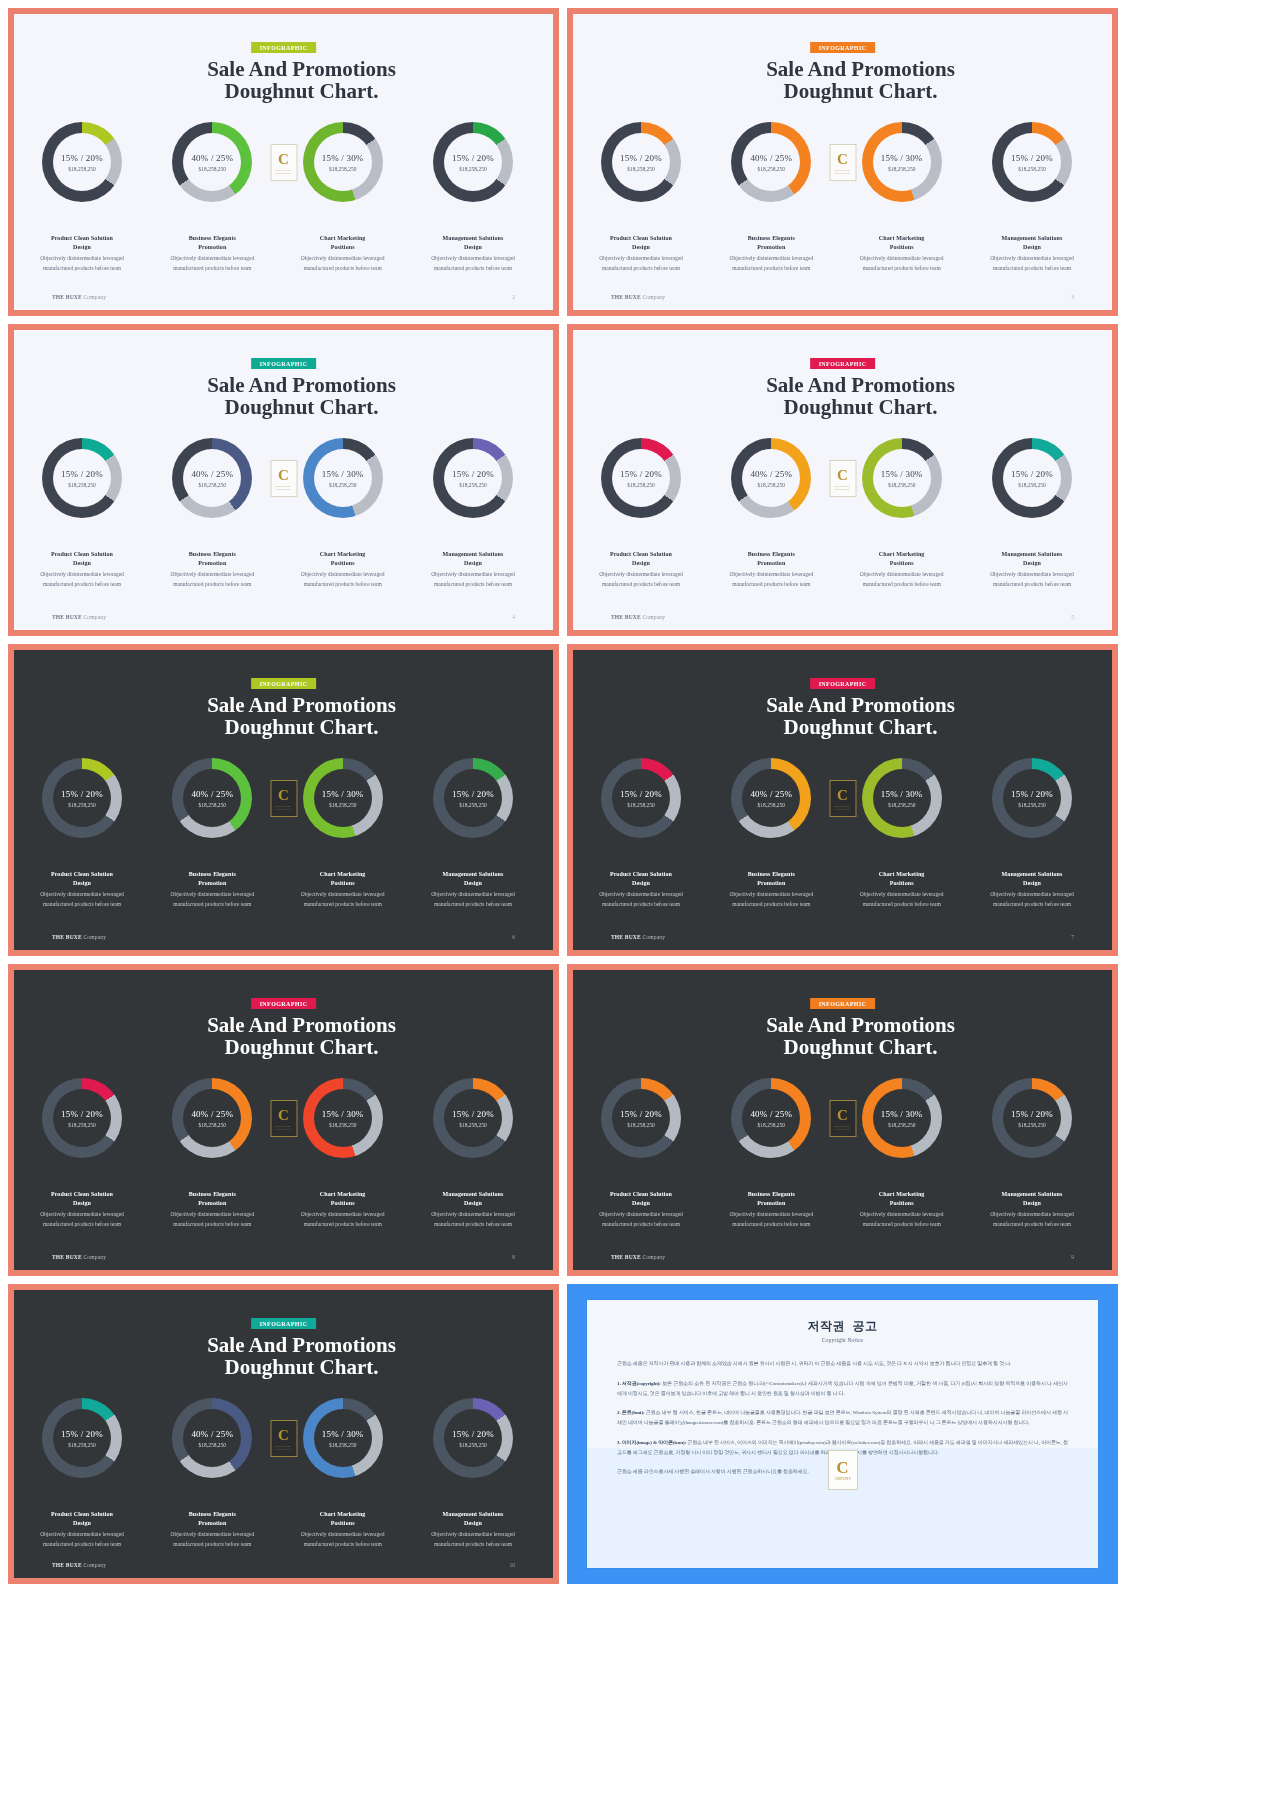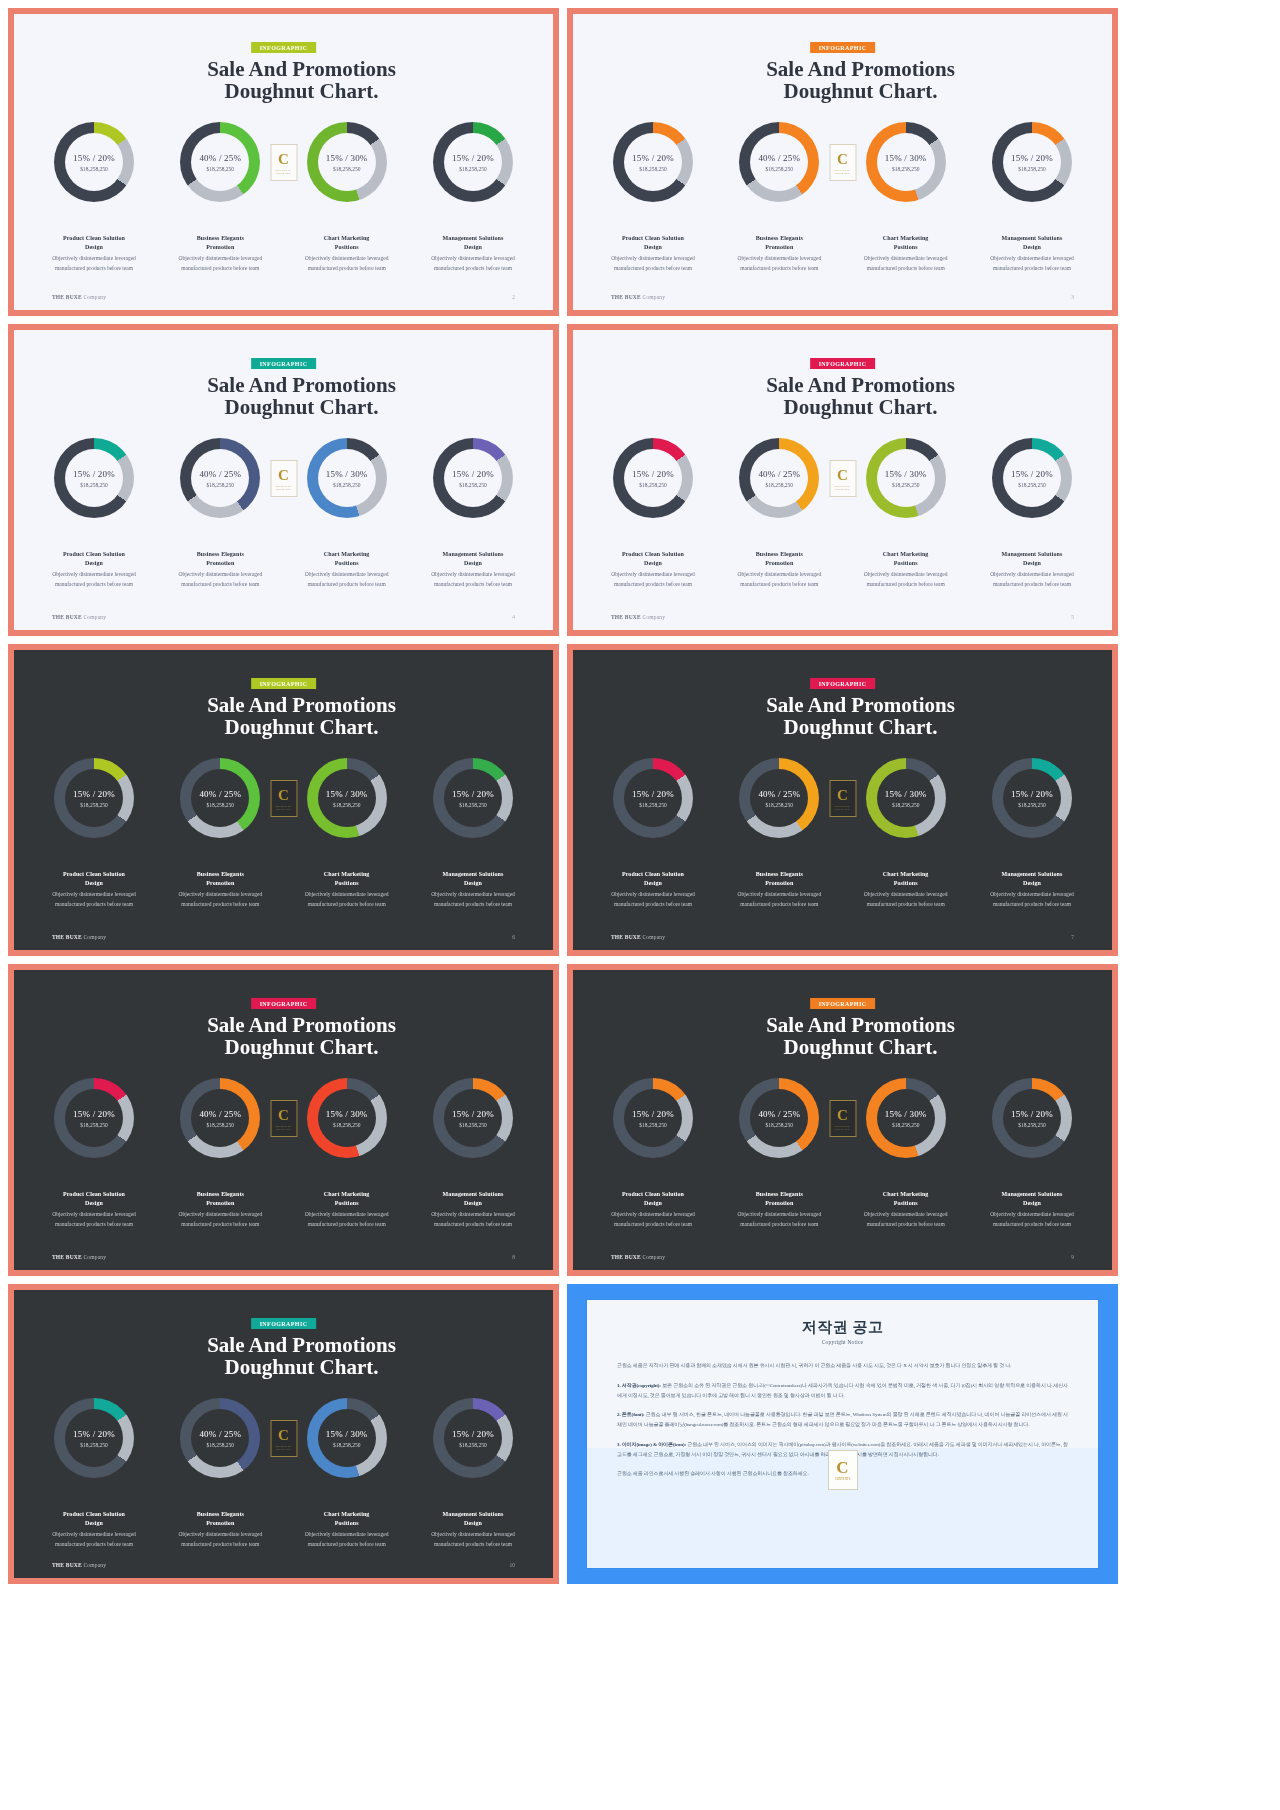--- a/index.html
+++ b/index.html
@@ -50,21 +50,21 @@
     font-weight: bold;
     color: #2f3640;
     font-family: "Liberation Serif", serif;
     margin-left: 36px;
   }
   .slide.dark .title { color: #ffffff; }
   .title .l2 { display: block; }
 
   
   .charts {
-    position: absolute; top: 108px; left: 24px; right: 24px;
+    position: absolute; top: 108px; left: 12px; right: 24px;
     display: flex; justify-content: space-between; align-items: flex-start;
   }
   .chart-col { width: 112px; text-align: center; position: relative; }
 
   .donut {
     width: 80px; height: 80px; margin: 0 auto;
     border-radius: 50%;
     position: relative;
   }
   .donut::after {
@@ -144,22 +144,23 @@
     background: #f3f6fb;
     box-shadow: 0 0 0 1px rgba(0,0,0,.04);
     padding: 18px 30px;
   }
   .cpy-band {
     position: absolute; left: 0; right: 0; top: 148px; bottom: 0;
     background: #e8f2fe;
   }
   .cpy-title {
     position: relative; text-align: center;
-    font-size: 15px; font-weight: bold; color: #2b3a4a;
+    font-size: 12px; font-weight: bold; color: #2b3a4a;
     letter-spacing: .5px;
+    font-family: Liberation Mono, monospace;
   }
   .cpy-sub {
     position: relative; text-align: center;
     font-size: 5.5px; color: #55657a; margin-top: 2px; letter-spacing: .2px;
   }
   .cpy-body { position: relative; margin-top: 16px; }
   .cpy-p {
     font-size: 5px; line-height: 1.95; color: #4a5a70;
     text-align: justify; letter-spacing: -.1px;
   }

